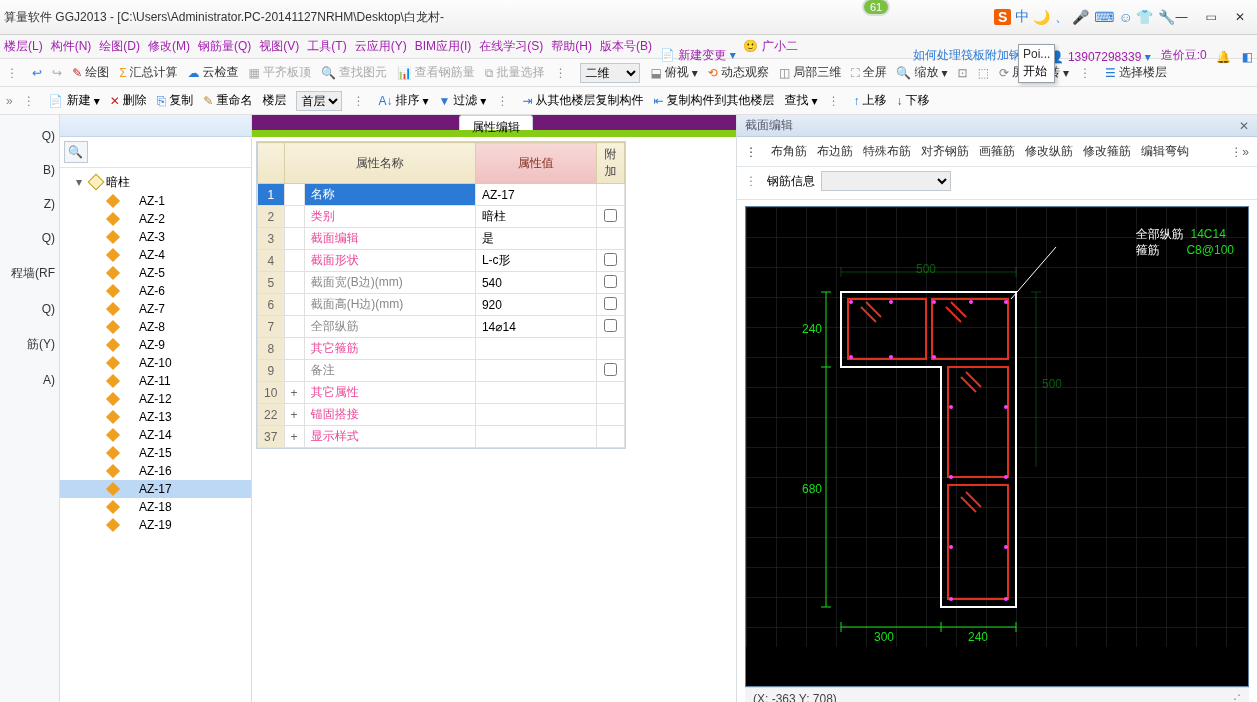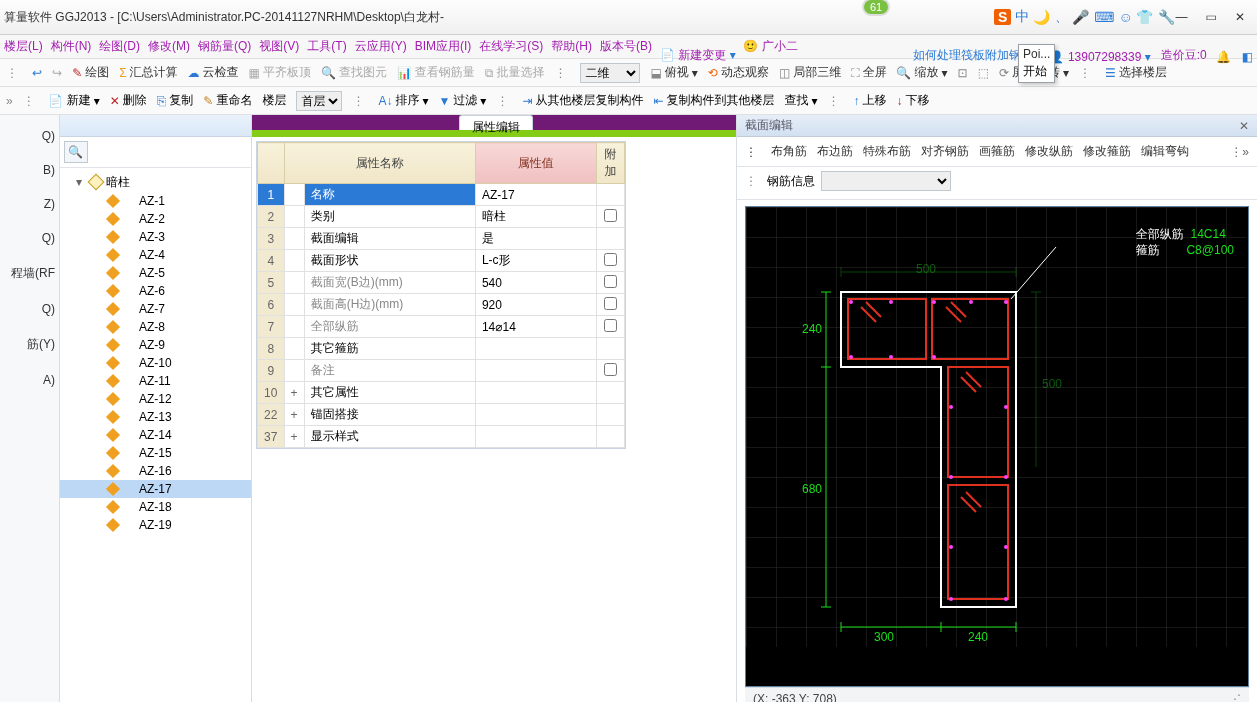--- a/index.html
+++ b/index.html
@@ -44,21 +44,21 @@
 .tree .dia2 { width:10px; height:10px; background:#f0a020; transform: rotate(45deg); display:inline-block; }
 .center { flex:1; display:flex; flex-direction:column; border-right:1px solid #d8dde2; }
 .prop-tab { height:22px; display:flex; border-bottom:7px solid #84cc16; background:#701a75;justify-content:center; }
 .prop-tab .tab { padding:3px 12px; background:#fff; border:1px solid #c8d4e2; border-bottom:none; border-radius:3px 3px 0 0; margin-left:4px; }
 .prop-grid { border:1px solid #c8d4e2; margin:4px; }
 .prop-grid table { border-collapse: collapse; width: 100%; }
 .prop-grid th { background:linear-gradient(#f8f2dc,#f0e6c8); border:1px solid #d8cfa8; padding:3px 6px; font-weight:normal; color:#444; }
 .prop-grid th.valcol { background:linear-gradient(#f8d8d8,#f0c0c0); color:#803020; }
 .prop-grid td { border:1px solid #e0e0e0; padding:2px 6px; height:19px; }
 .prop-grid td.rownum { background:#f2ead0; width:22px; text-align:center; color:#666; }
-.prop-grid td.name { color:#000000; width:170px; }
+.prop-grid td.name { color:#ec4899; width:170px; }
 .prop-grid td.name.gray { color:#888; }
 .prop-grid td.val { width:120px; }
 .prop-grid td.chk { width:28px; text-align:center; }
 .prop-grid tr.sel td.rownum { background:#2a7ad6; color:#fff; }
 .prop-grid tr.sel td.name { background:#2a7ad6; color:#fff; }
 .prop-grid td.expand { color:#666; width:14px; text-align:center; }
 .prop-grid input[type=checkbox] { }
 .rightpanel { width: 520px; display:flex; flex-direction:column; }
 .sect-hdr { height:22px; background:linear-gradient(#e6eef8,#d2e0f0); border-bottom:1px solid #c0ccd8; display:flex; align-items:center; padding:0 8px; color:#556; }
 .sect-hdr .close { margin-left:auto; color:#666; }

